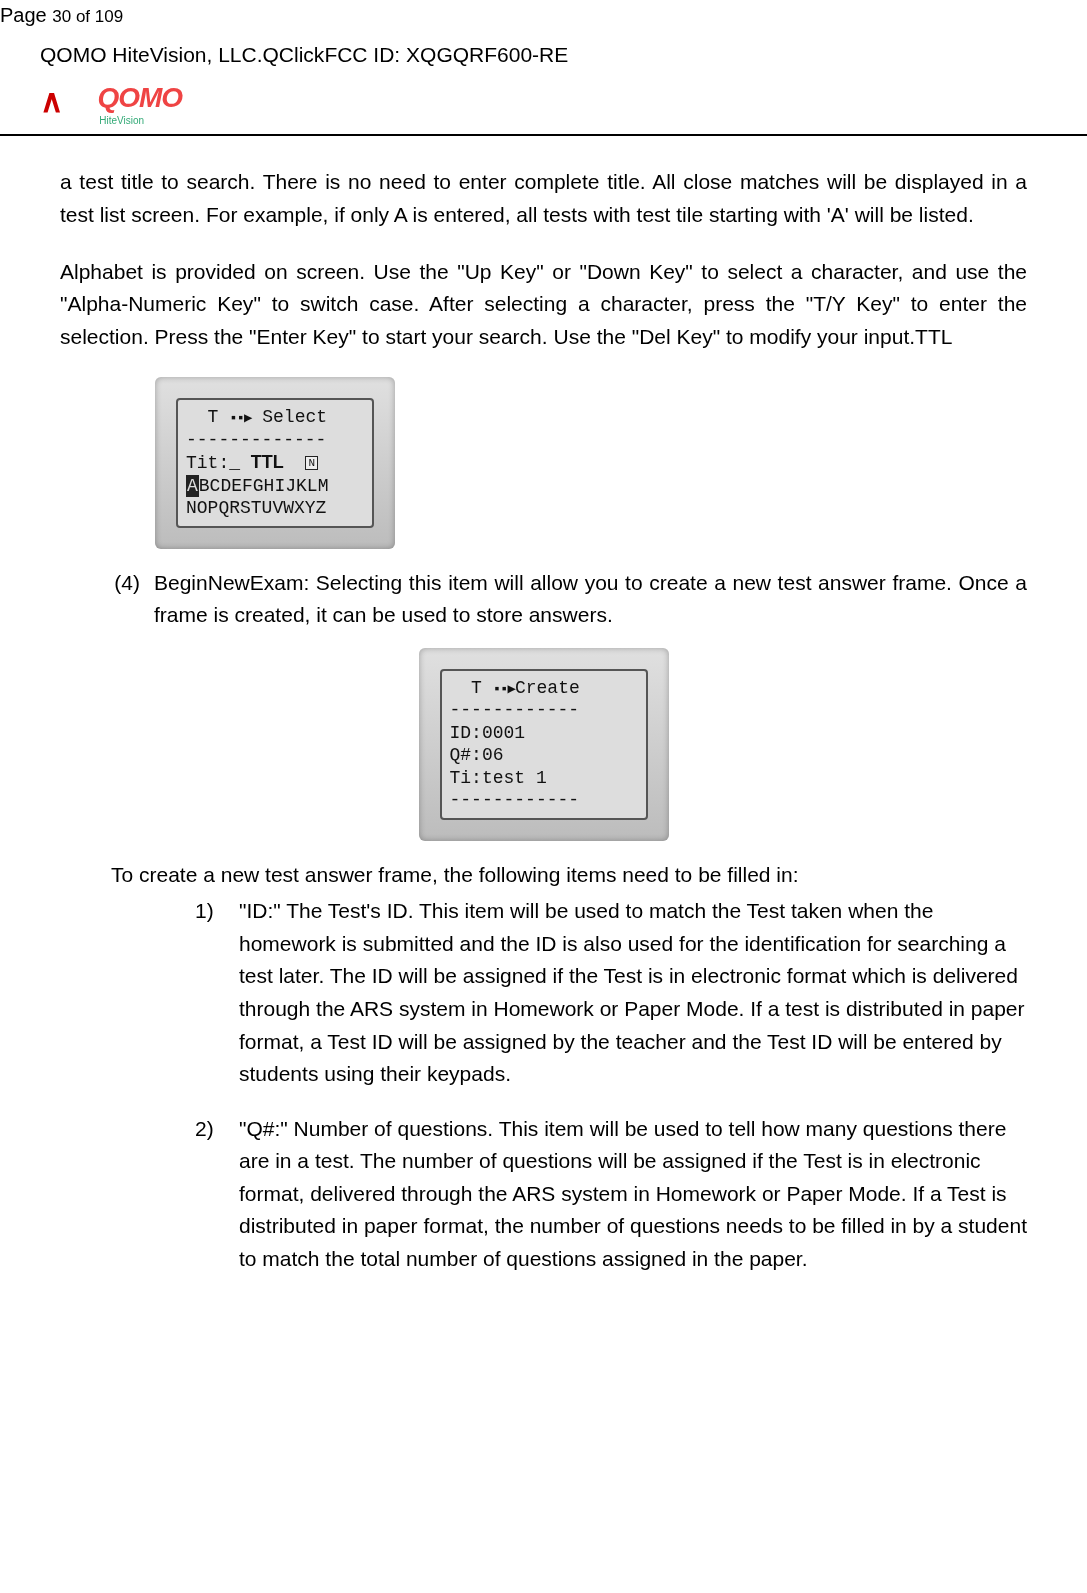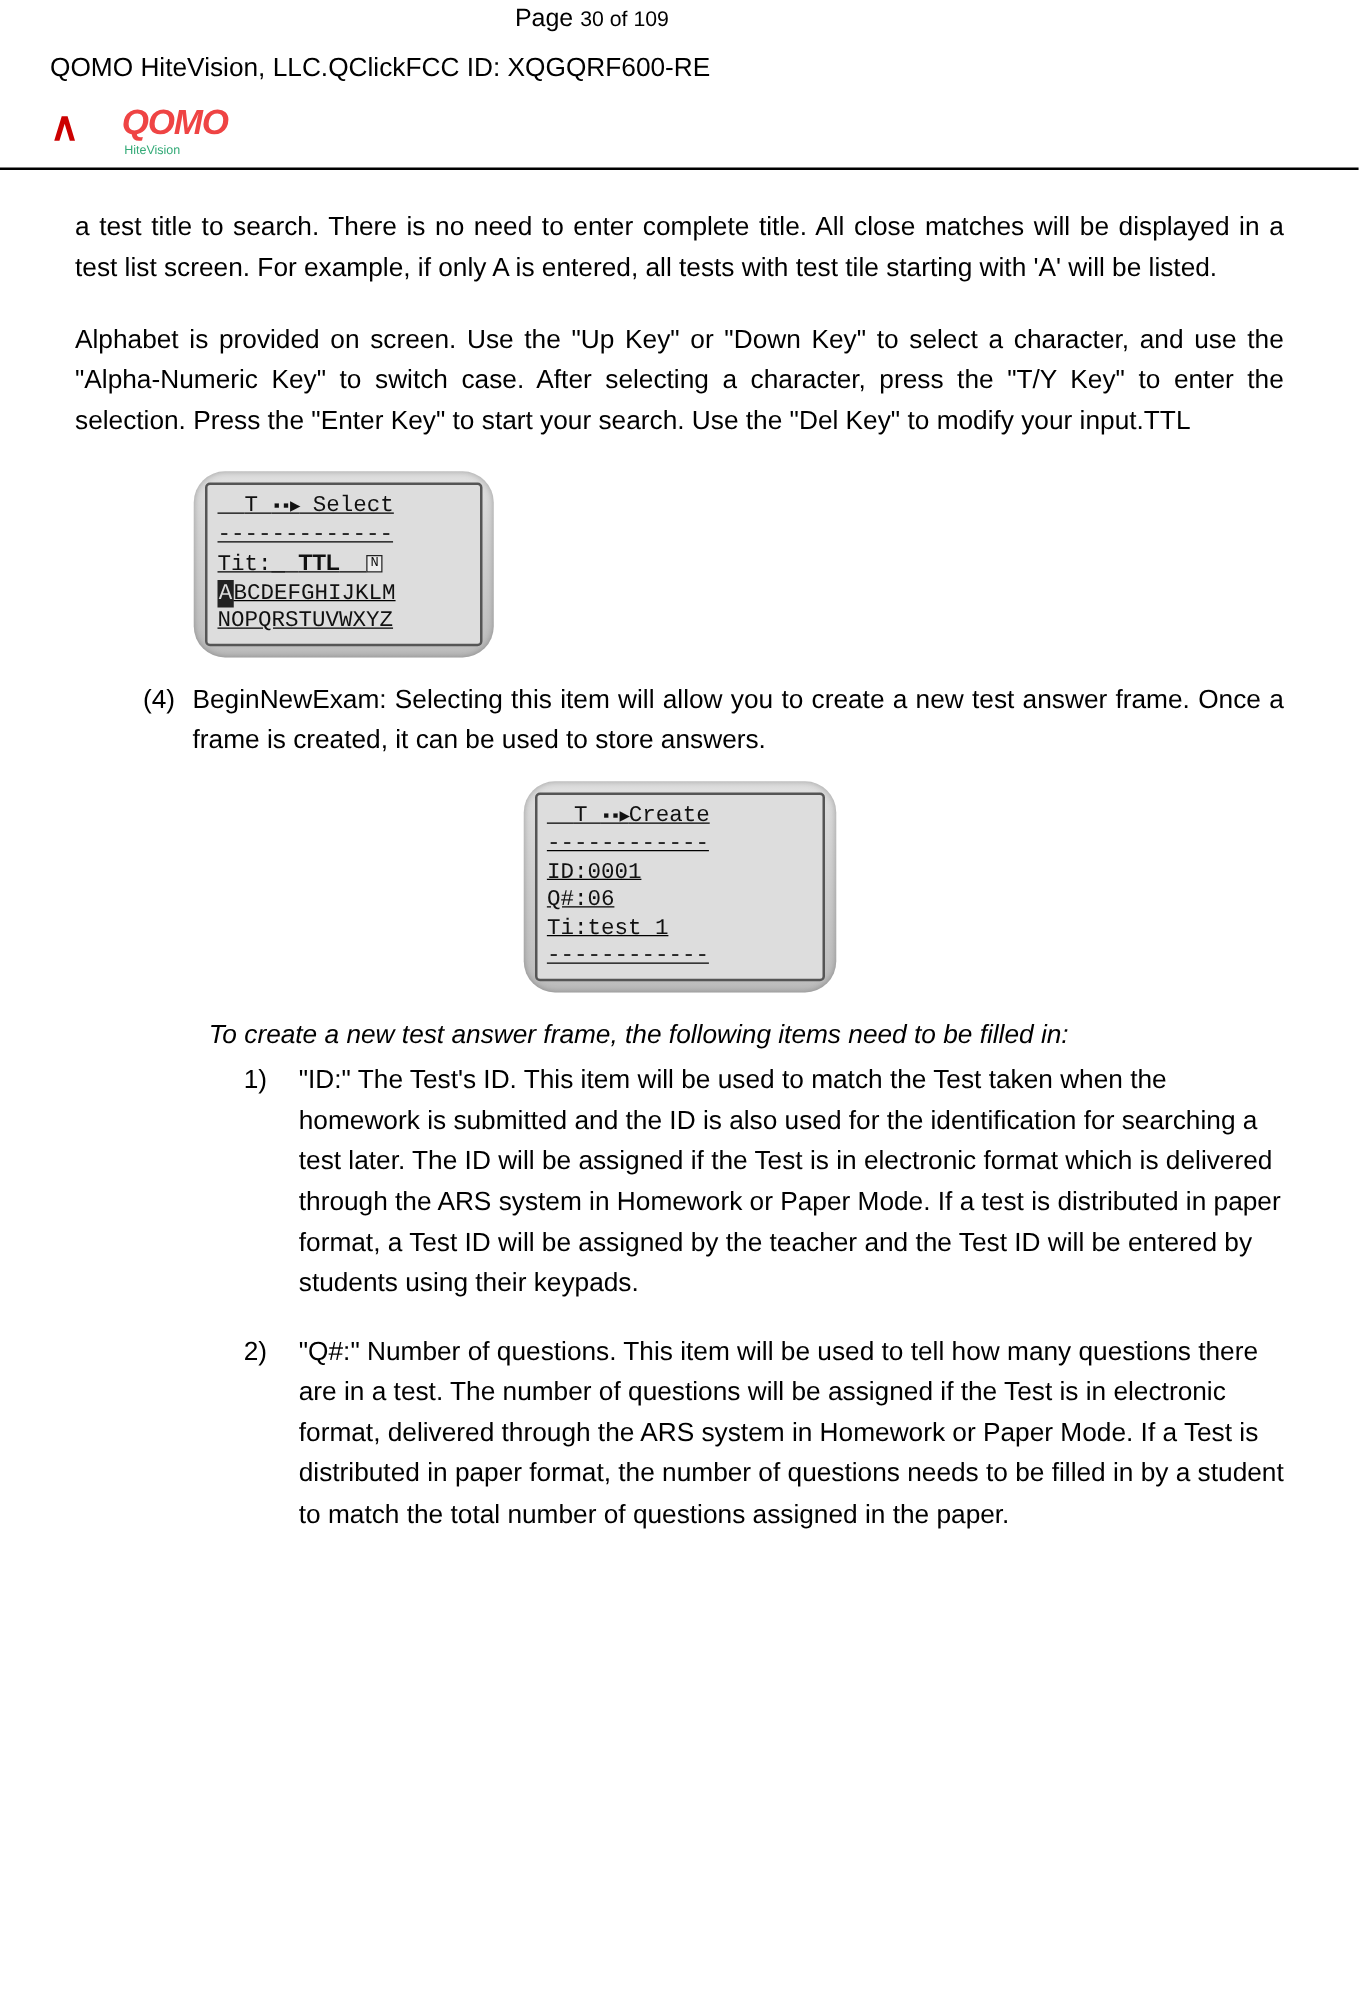--- a/index.html
+++ b/index.html
@@ -10,21 +10,21 @@
       margin: 0 auto;
       color: #000;
       font-size: 21px;
       line-height: 1.55;
     }
     .header-row {
       display: flex;
       padding: 8px 40px 0 40px;
       font-size: 21px;
     }
-    .page-num { text-align: center; padding-right: 140px; font-size: 20px; }
+    .page-num { text-align: left; padding-right: 140px; font-size: 20px; }
     .page-num .small { font-size: 17px; }
     .logo-bar {
       display: flex;
       align-items: center;
       padding: 4px 40px 6px 40px;
       border-bottom: 2px solid #000;
       gap: 30px;
     }
     .logo {
       display: flex;
@@ -61,37 +61,35 @@
     }
     .content {
       padding: 30px 60px 30px 60px;
     }
     .para {
       margin-bottom: 24px;
       font-size: 21px;
       text-align: justify;
     }
     .para2 {
-      margin-left: 107px;
+      margin-left: 51px;
       margin-bottom: 4px;
       font-size: 21px;
-      font-style: italic;
     }
     .bold { font-weight: normal; }
     .device {
       width: 240px;
       margin-left: 95px;
       margin-bottom: 18px;
     }
     .device-frame {
       background: linear-gradient(#e0e0e0, #bcbcbc);
-      border-radius: 25px;
-      padding: 9px;
+      border-radius: 6px;
+      padding: 21px;
       box-shadow: inset 0 0 6px rgba(0,0,0,0.3);
-      text-decoration: underline;
     }
     .device-screen {
       background: #ddd;
       border: 2px solid #555;
       border-radius: 4px;
       font-family: "Courier New", monospace;
       font-size: 18px;
       color: #111;
       padding: 6px 8px;
       line-height: 1.25;

